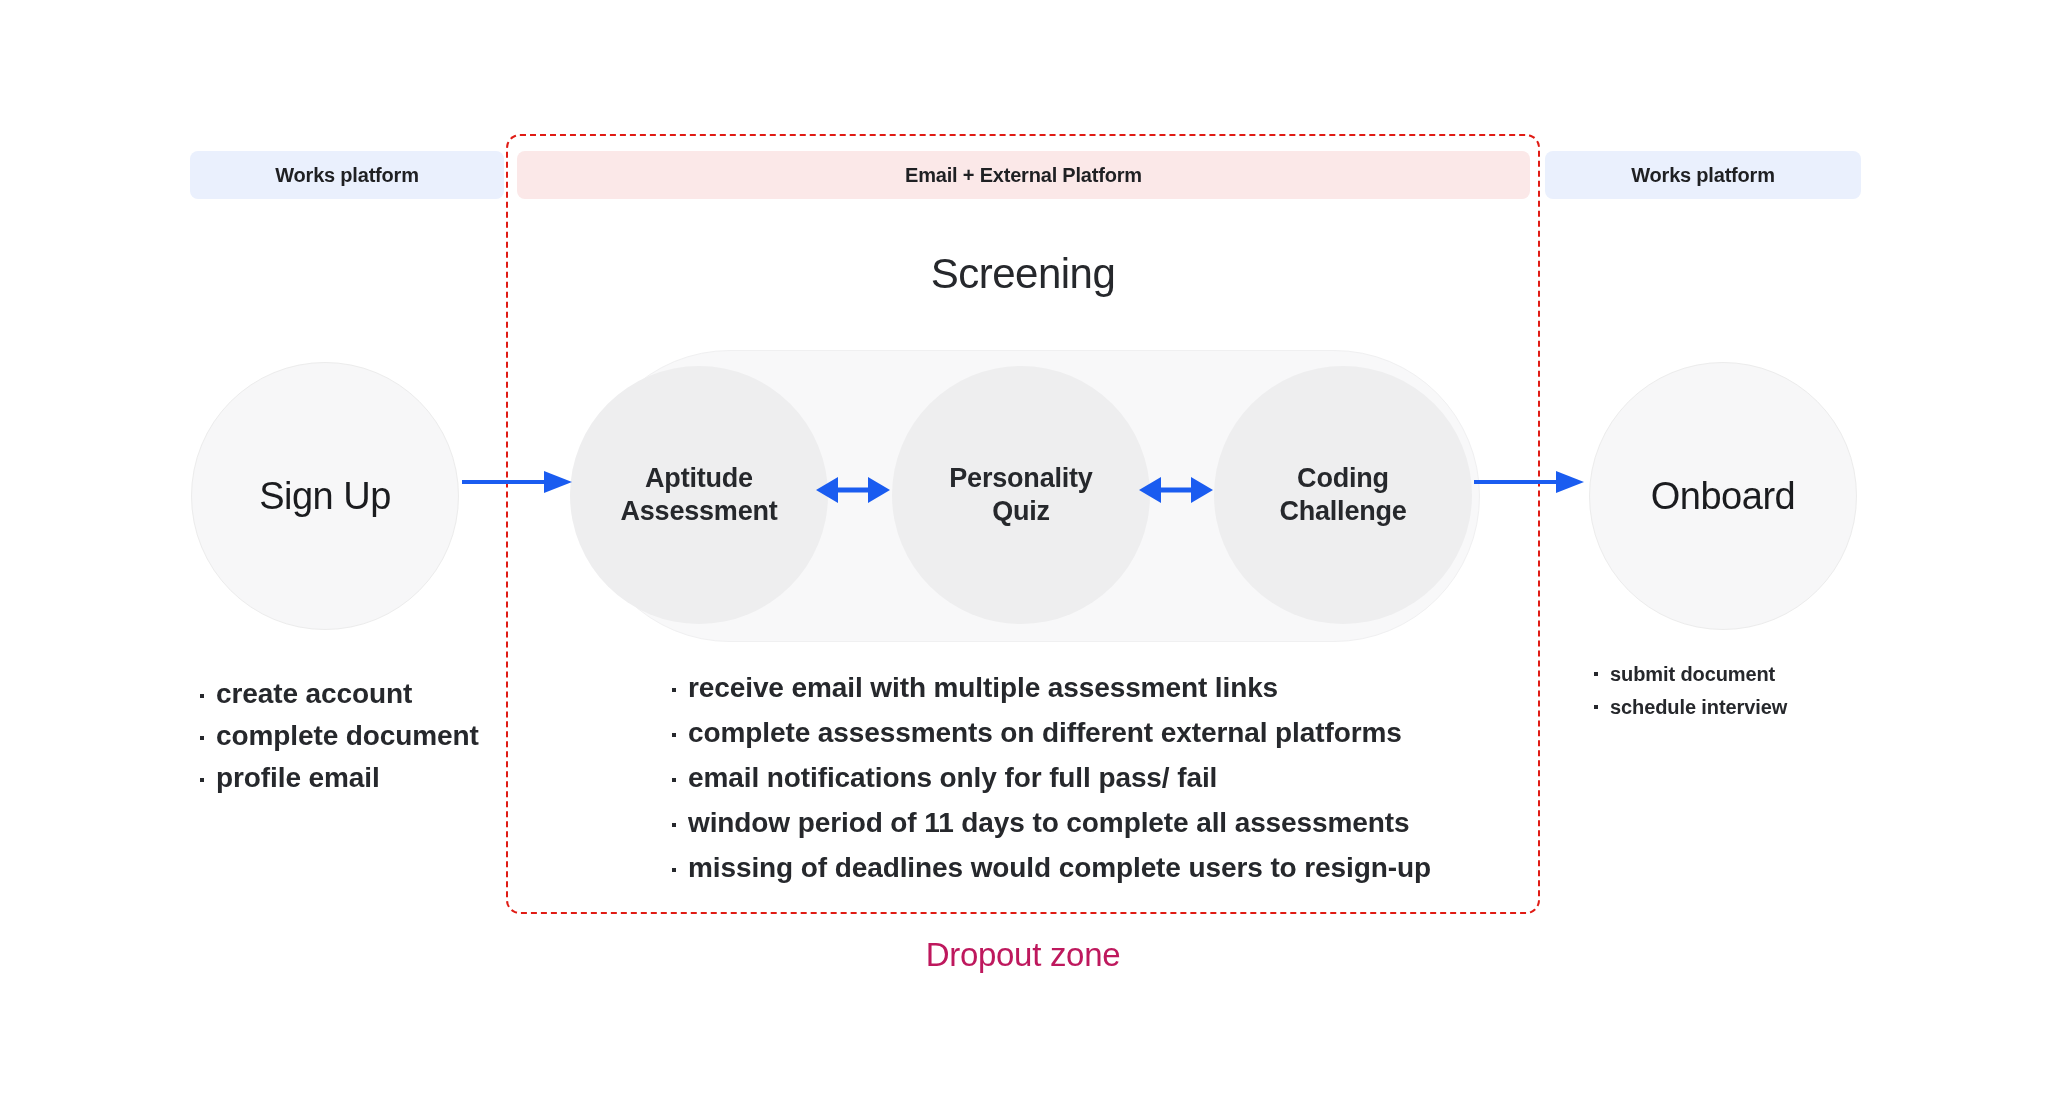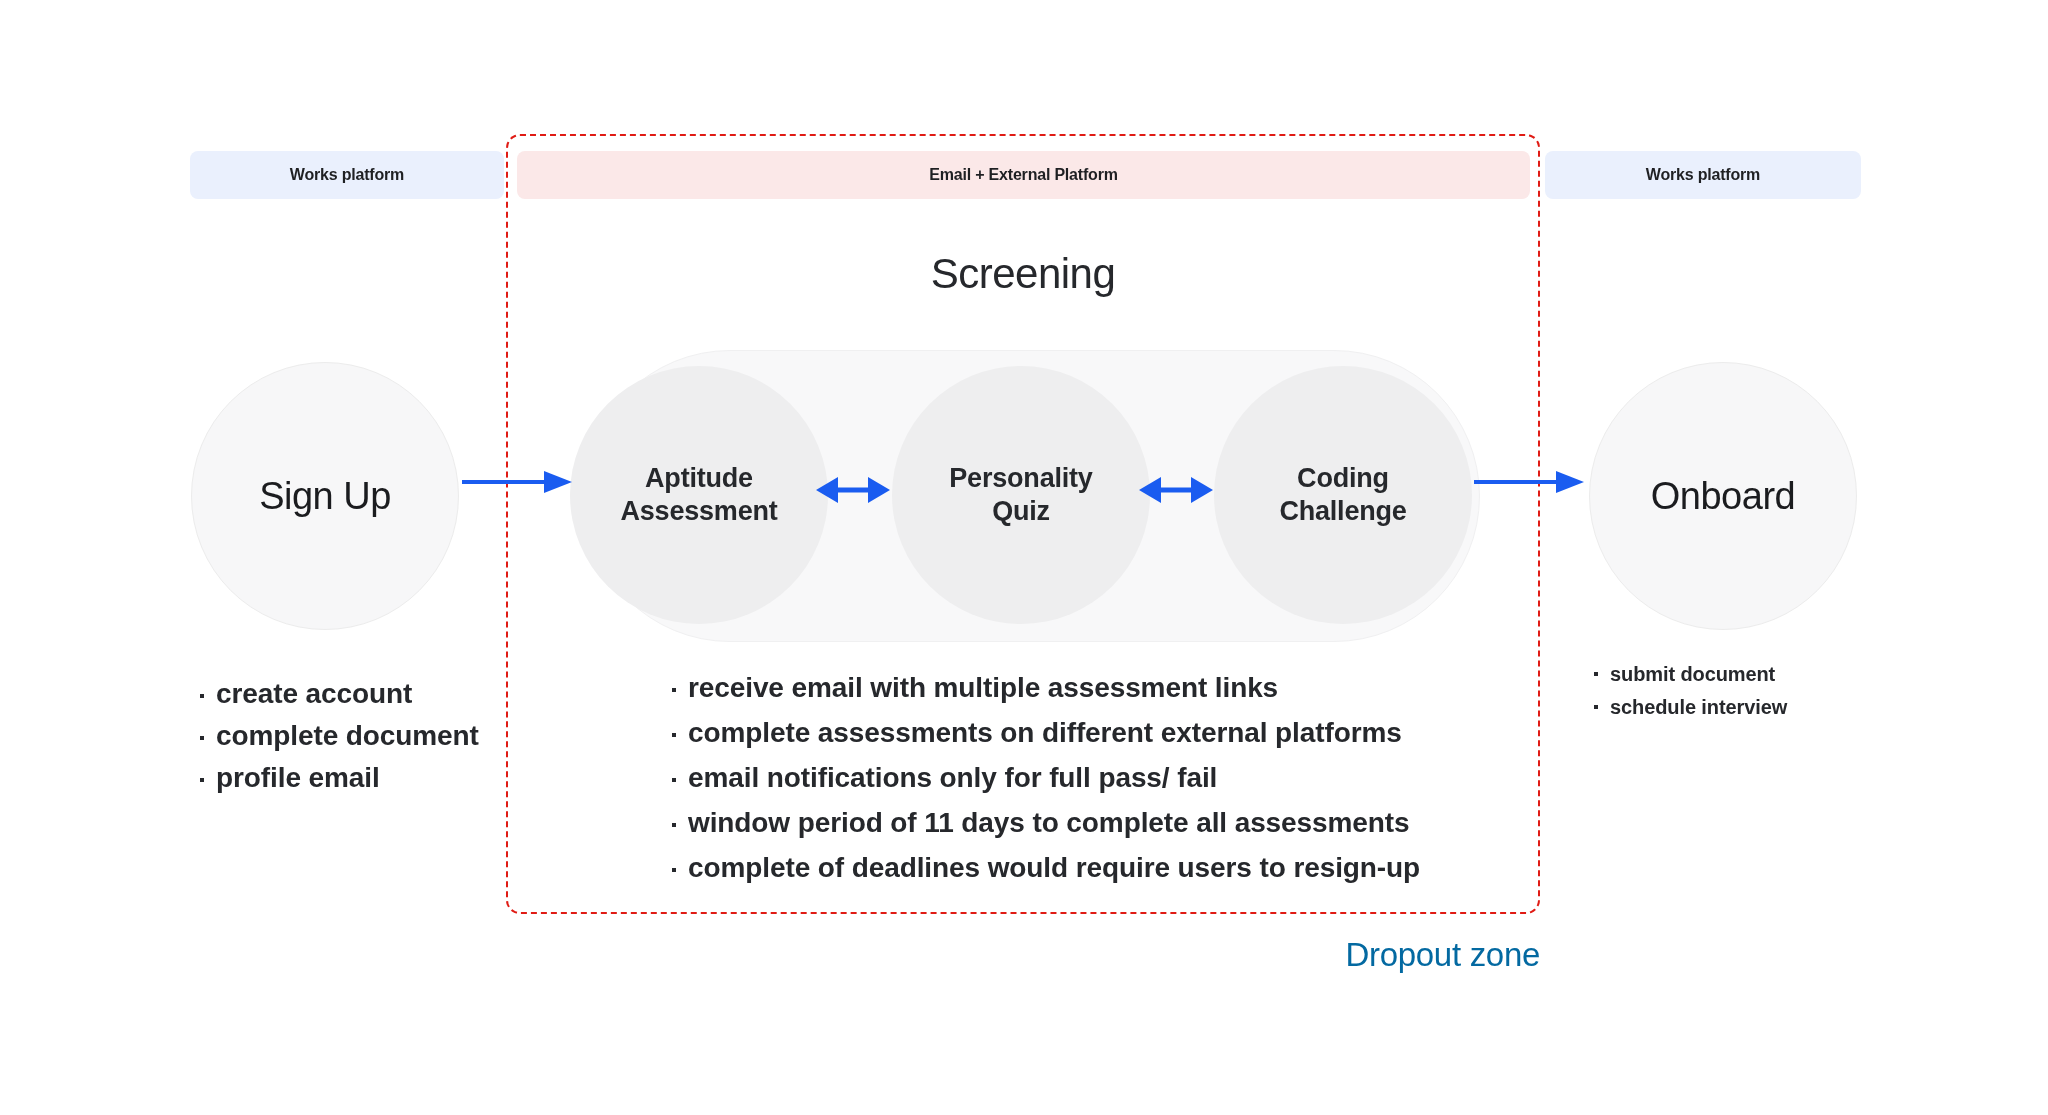--- a/index.html
+++ b/index.html
@@ -34,21 +34,21 @@
   }
 
   
   .header-bar {
     position: absolute;
     height: 48px;
     border-radius: 8px;
     display: flex;
     align-items: center;
     justify-content: center;
-    font-size: 16px;
+    font-size: 20px;
     font-weight: 700;
     letter-spacing: -0.2px;
     color: #1f2023;
     box-sizing: border-box;
   }
   .header-left {
     left: 190px;
     top: 151px;
     width: 314px;
     background: #eaf0fd;
@@ -189,25 +189,25 @@
     font-size: 20px;
   }
   .list-right li { margin-bottom: 10px; }
 
   
   .dropout-label {
     position: absolute;
     left: 506px;
     top: 936px;
     width: 1034px;
-    text-align: right;
+    text-align: center;
     font-size: 33px;
     font-weight: 400;
     letter-spacing: -0.3px;
-    color: #0369a1;
+    color: #be185d;
   }
 </style>
 </head>
 <body>
 
 <div id="canvas">
 
   <div class="dropout-boundary"></div>
 
   <div class="header-bar header-left">Works platform</div>
@@ -288,21 +288,21 @@
     <li>
       <span class="marker"></span>
       <span>email notifications only for full pass/ fail</span>
     </li>
     <li>
       <span class="marker"></span>
       <span>window period of 11 days to complete all assessments</span>
     </li>
     <li>
       <span class="marker"></span>
-      <span>complete of deadlines would require users to resign-up</span>
+      <span>missing of deadlines would complete users to resign-up</span>
     </li>
   </ul>
 
   <ul class="bullet-list list-right">
     <li>
       <span class="marker"></span>
       <span>submit document</span>
     </li>
     <li>
       <span class="marker"></span>

